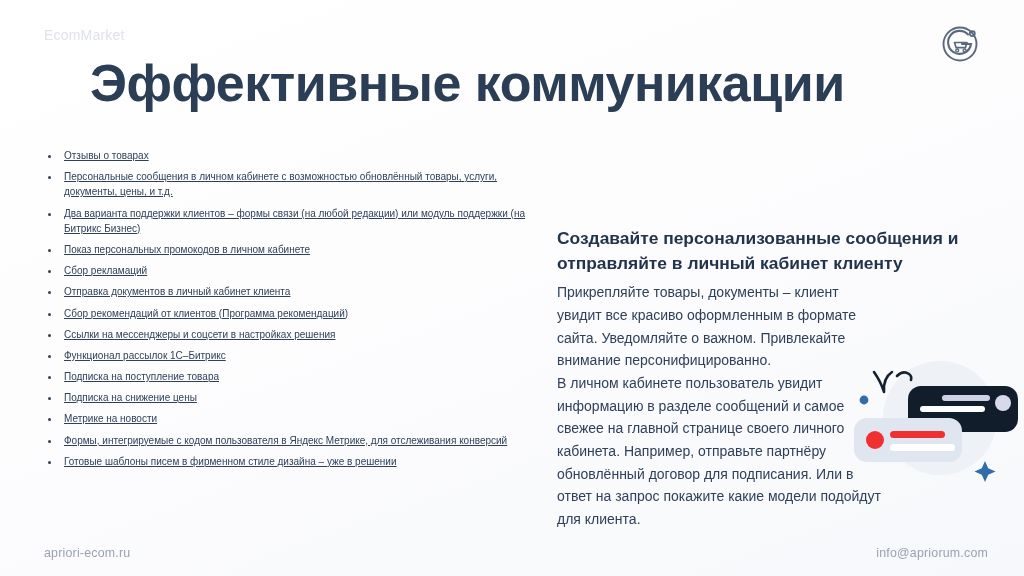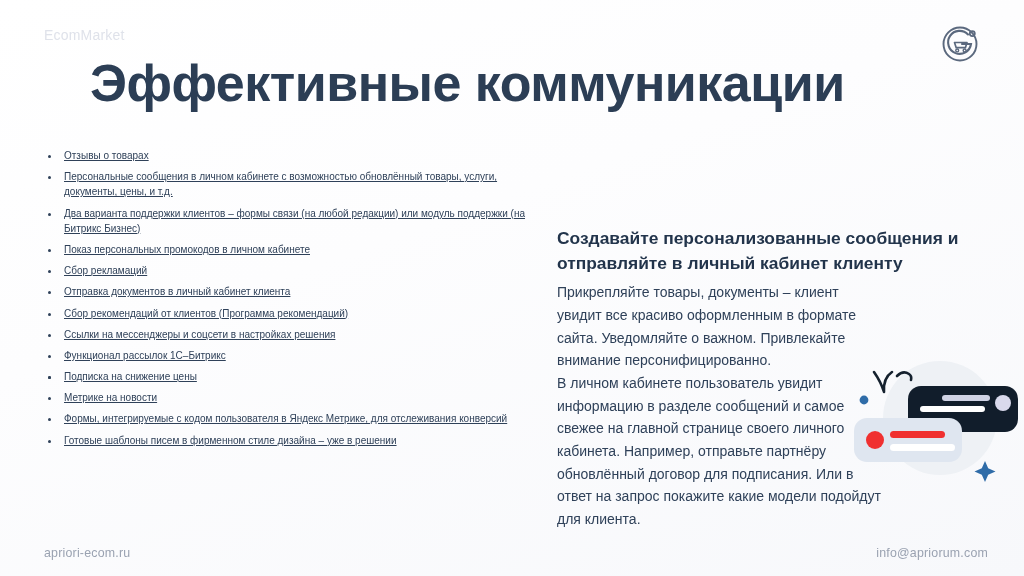--- a/index.html
+++ b/index.html
@@ -129,21 +129,21 @@
   <ul id="bullet-list">
       <li class="bullet-item"><span class="dot"></span><span>Отзывы о товарах</span></li>
       <li class="bullet-item"><span class="dot"></span><span>Персональные сообщения в личном кабинете с возможностью обновлённый товары, услуги, документы, цены, и т.д.</span></li>
       <li class="bullet-item"><span class="dot"></span><span>Два варианта поддержки клиентов – формы связи (на любой редакции) или модуль поддержки (на Битрикс Бизнес)</span></li>
       <li class="bullet-item"><span class="dot"></span><span>Показ персональных промокодов в личном кабинете</span></li>
       <li class="bullet-item"><span class="dot"></span><span>Сбор рекламаций</span></li>
       <li class="bullet-item"><span class="dot"></span><span>Отправка документов в личный кабинет клиента</span></li>
       <li class="bullet-item"><span class="dot"></span><span>Сбор рекомендаций от клиентов (Программа рекомендаций)</span></li>
       <li class="bullet-item"><span class="dot"></span><span>Ссылки на мессенджеры и соцсети в настройках решения</span></li>
       <li class="bullet-item"><span class="dot"></span><span>Функционал рассылок 1С–Битрикс</span></li>
-      <li class="bullet-item"><span class="dot"></span></li>
+      <li class="bullet-item"><span class="dot"></span><span>Подписка на поступление товара</span></li>
       <li class="bullet-item"><span class="dot"></span><span>Подписка на снижение цены</span></li>
       <li class="bullet-item"><span class="dot"></span><span>Метрике на новости</span></li>
       <li class="bullet-item"><span class="dot"></span><span>Формы, интегрируемые с кодом пользователя в Яндекс Метрике, для отслеживания конверсий</span></li>
       <li class="bullet-item"><span class="dot"></span><span>Готовые шаблоны писем в фирменном стиле  дизайна – уже в решении</span></li>
     </ul>
 
   <div id="right-col">
     <div id="right-heading">Создавайте персонализованные сообщения и отправляйте в личный кабинет клиенту</div>
     <div id="right-body">Прикрепляйте товары, документы – клиент увидит все красиво оформленным в формате сайта. Уведомляйте о важном. Привлекайте внимание персонифицированно.
 В личном кабинете пользователь увидит информацию в разделе сообщений и самое свежее на главной странице своего личного кабинета. Например, отправьте партнёру обновлённый договор для подписания. Или в ответ на запрос покажите какие модели подойдут для  клиента.</div>

